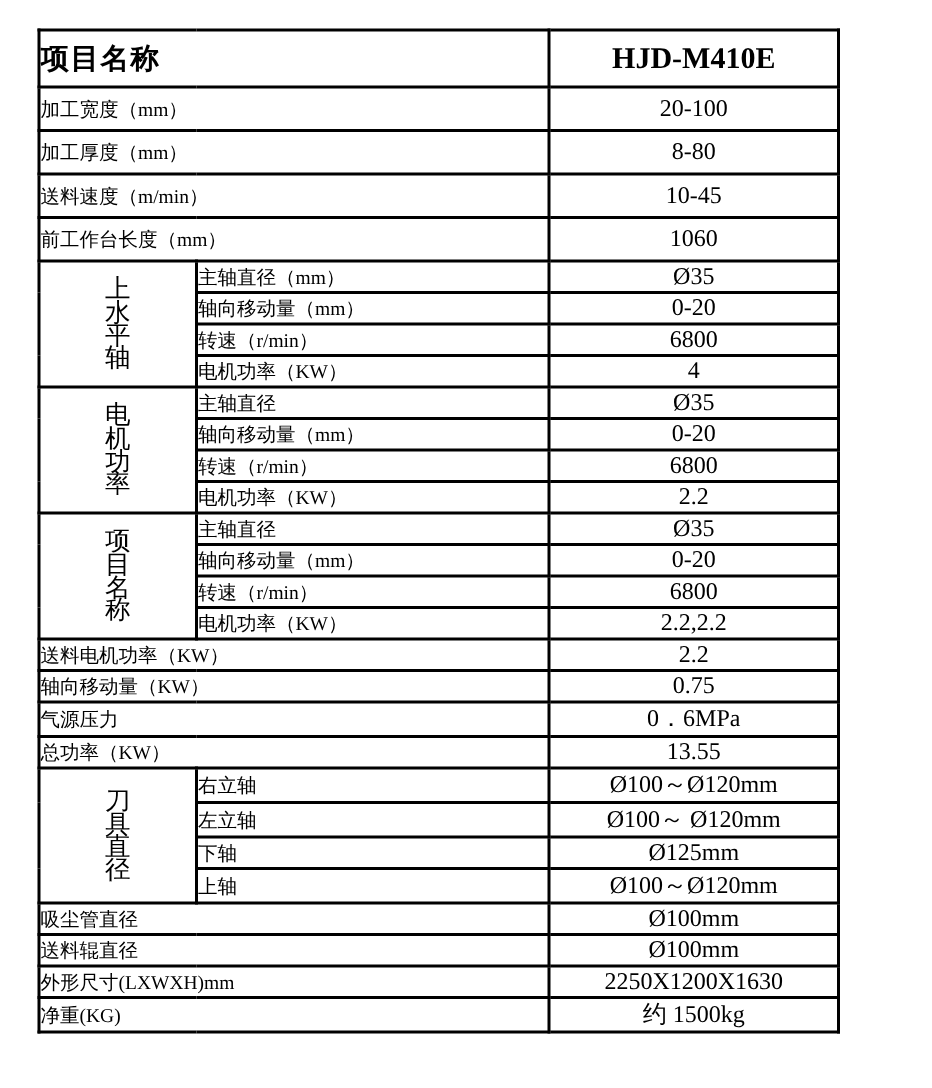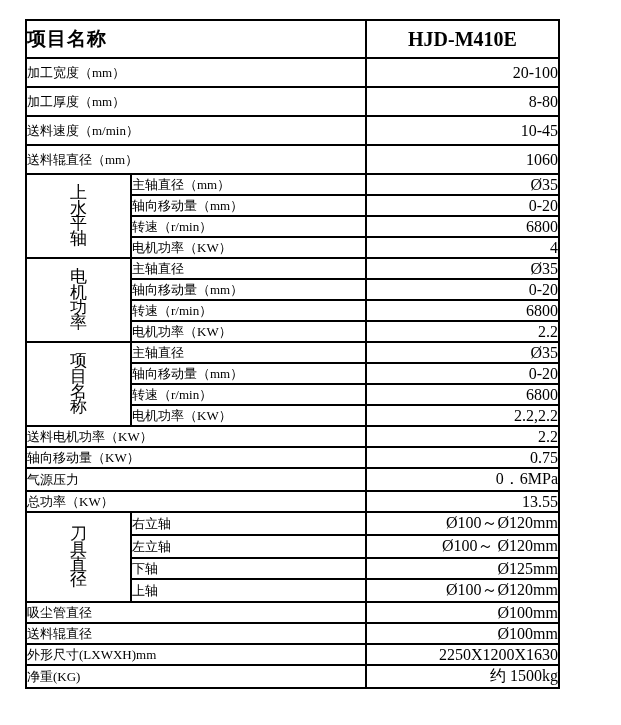--- a/index.html
+++ b/index.html
@@ -48,21 +48,21 @@
   }
   tr.row-tall { height: 29px; }
   tr.row-std { height: 21px; }
   td.label-cell, td.sub-label-cell {
     text-align: left;
     font-size: 13px;
     padding-left: 7px;
     white-space: nowrap;
   }
   td.value-cell {
-    text-align: right;
+    text-align: center;
     font-size: 16px;
     white-space: nowrap;
   }
   td.group-cell {
     text-align: center;
     vertical-align: middle;
     font-family: Liberation Serif, serif;
   }
   .vtext {
     width: 18px;
@@ -97,21 +97,21 @@
           </tr>
           <tr class="row-tall">
             <td class="label-cell" colspan="2">加工厚度（mm）</td>
             <td class="value-cell">8-80</td>
           </tr>
           <tr class="row-tall">
             <td class="label-cell" colspan="2">送料速度（m/min）</td>
             <td class="value-cell">10-45</td>
           </tr>
           <tr class="row-tall">
-            <td class="label-cell" colspan="2">送料辊直径（mm）</td>
+            <td class="label-cell" colspan="2">前工作台长度（mm）</td>
             <td class="value-cell">1060</td>
           </tr>
           <tr class="row-std">
             <td class="group-cell" rowspan="4">
               <div class="vtext">上水平轴</div>
             </td>
             <td class="sub-label-cell">主轴直径（mm）</td>
             <td class="value-cell">Ø35</td>
           </tr>
           <tr class="row-std">

